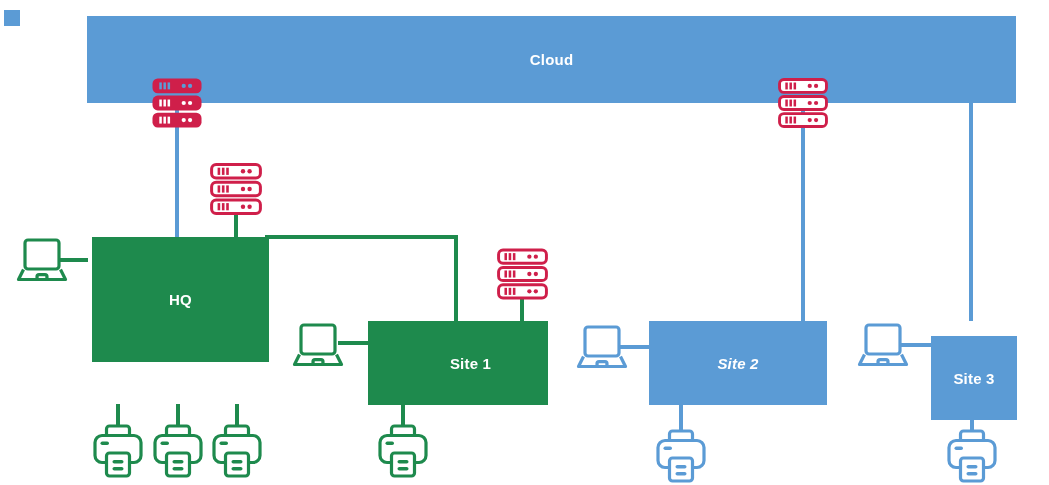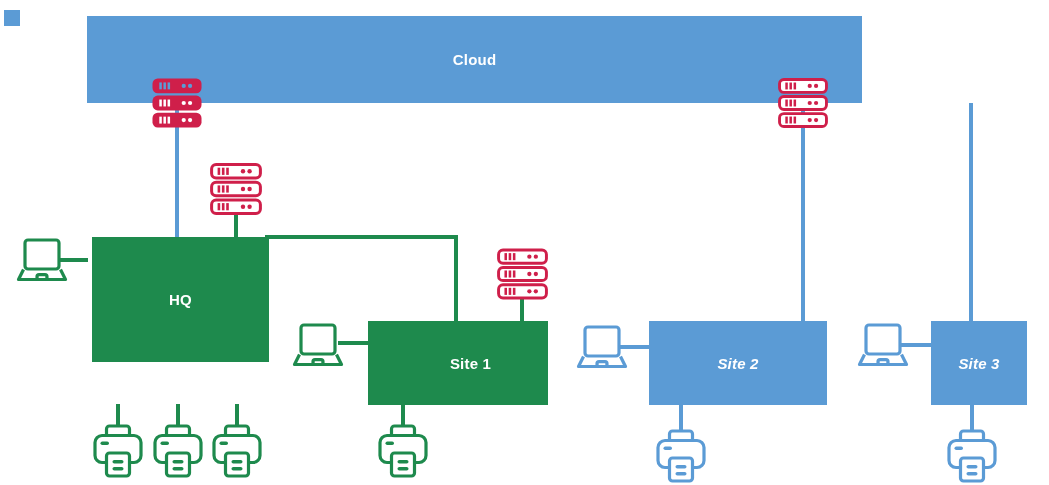--- a/index.html
+++ b/index.html
@@ -103,21 +103,21 @@
         <rect x="19.5" y="43" width="11" height="3.6" rx="1.8"></rect>
       </g>
     </symbol>
   </defs>
 </svg>
 
 <div class="canvas">
 
   <div class="shape accent-square" style="left:4px;top:10px;width:16px;height:16px;"></div>
 
-  <div class="shape banner" style="left:87px;top:16px;width:775px;height:87px;">
+  <div class="shape banner" style="left:87px;top:16px;width:929px;height:87px;">
     <span class="banner-label">Cloud</span>
   </div>
 
   <div class="line blue" style="left:175px;top:103px;width:4px;height:134px;"></div>
   <div class="line blue" style="left:801px;top:103px;width:4px;height:218px;"></div>
   <div class="line blue" style="left:969px;top:103px;width:4px;height:218px;"></div>
   <div class="line green" style="left:234px;top:200px;width:4px;height:37px;"></div>
   <div class="line green" style="left:265px;top:235px;width:193px;height:4px;"></div>
   <div class="line green" style="left:454px;top:235px;width:4px;height:86px;"></div>
   <div class="line green" style="left:520px;top:290px;width:4px;height:31px;"></div>
@@ -147,21 +147,21 @@
 
   <div class="shape box green" style="left:92px;top:237px;width:177px;height:125px;">
     <span class="box-label">HQ</span>
   </div>
   <div class="shape box green" style="left:368px;top:321px;width:180px;height:84px;padding-left:25px;">
     <span class="box-label">Site 1</span>
   </div>
   <div class="shape box blue" style="left:649px;top:321px;width:178px;height:84px;font-style:italic;">
     <span class="box-label">Site 2</span>
   </div>
-  <div class="shape box blue" style="left:931px;top:321px;width:96px;height:84px;font-style:italic;">
+  <div class="shape box blue" style="left:931px;top:336px;width:86px;height:84px;">
     <span class="box-label">Site 3</span>
   </div>
 
   <svg class="icon green-ic" style="left:16px;top:238px;" width="52" height="45">
       <use href="#sym-laptop"></use>
     </svg>
   <svg class="icon green-ic" style="left:292px;top:323px;" width="52" height="45">
       <use href="#sym-laptop"></use>
     </svg>
   <svg class="icon blue-ic" style="left:576px;top:325px;" width="52" height="45">

